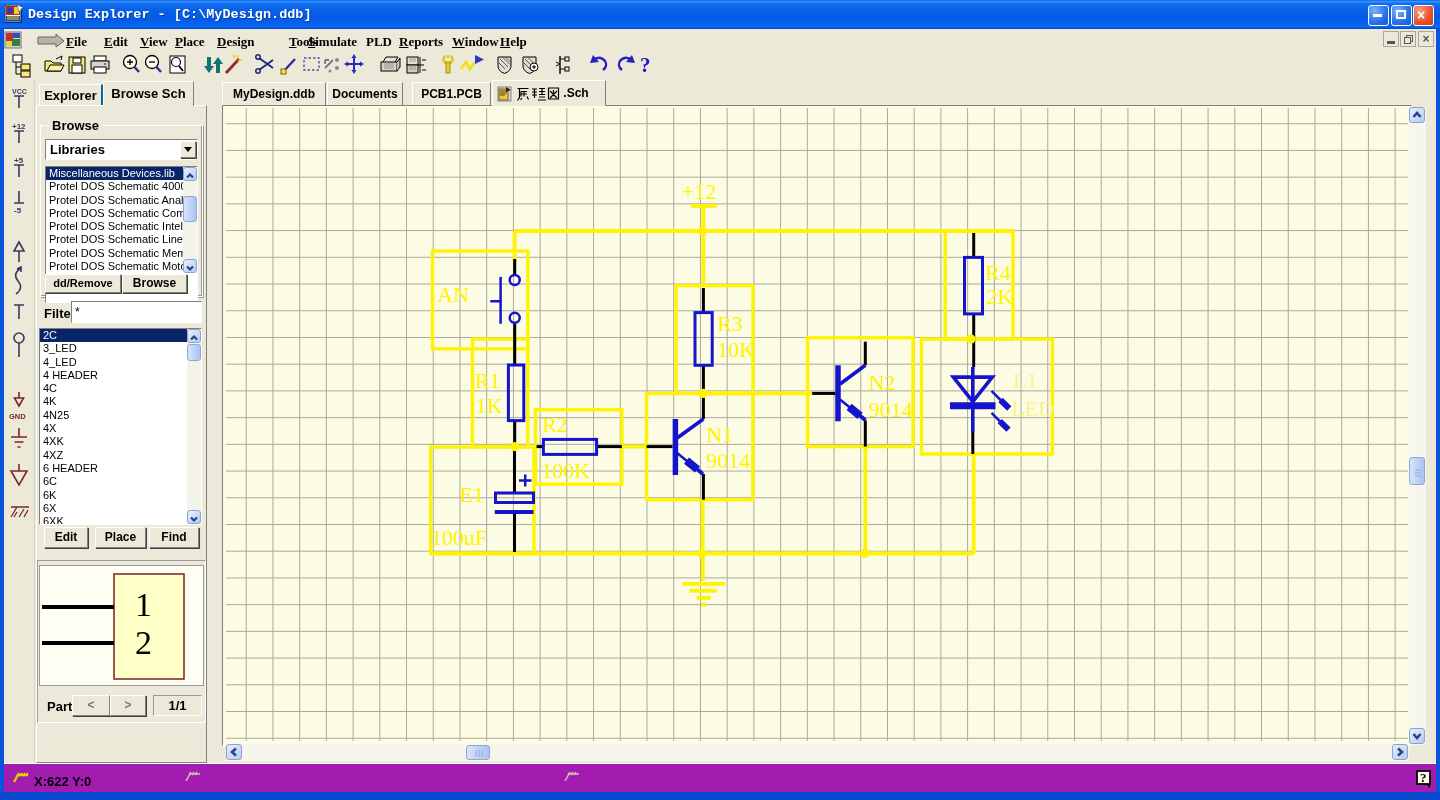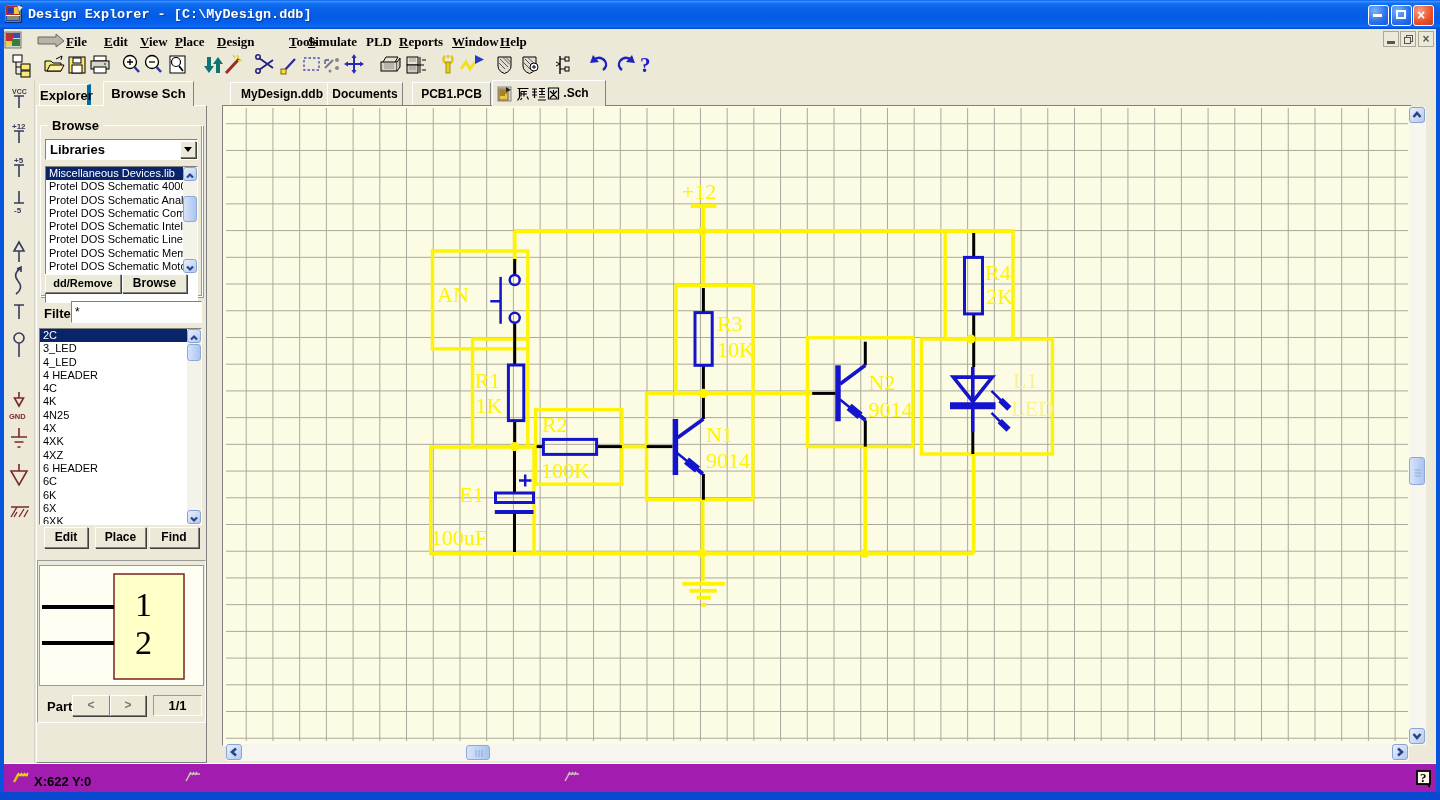--- a/index.html
+++ b/index.html
@@ -237,21 +237,21 @@
  <g stroke="#7a2828" stroke-width="1.6" fill="none">
   <path d="M15 313 v6 M10.5 319 h9 l-4.5 8 z"></path>
   <text x="5" y="340" font-size="7.5" font-weight="bold" font-family="Liberation Sans" fill="#7a2828" stroke="none">GND</text>
   <path d="M15 349 v9 M7 358 h16 M10.5 363 h9 M13.5 368 h3"></path>
   <path d="M15 385 v7 M7 392 h16 l-8 14 z"></path>
   <path d="M7 438 l6 -10 h12 M13 428 l-6 0 M15 438 l5 -8 M20 438 l4 -7 M10 438 l3 -5" stroke-width="1.3"></path>
  </g>
 </svg>
 
 <div class="abs" id="lpanel"></div>
-<div class="abs tab" style="left:39px;top:84px;width:52px;height:21px;line-height:21px;border-right:4px solid #0369a1;">Explorer</div>
+<div class="abs tab" style="left:39px;top:84px;width:64px;height:21px;line-height:21px;border-right:2px solid #0369a1;">Explorer</div>
 <div class="abs tab" style="left:103px;top:81px;width:91px;height:25px;line-height:24px;border-right:1px solid #808080;z-index:3;">Browse Sch</div>
 <div class="abs" style="left:36px;top:105px;width:171px;height:658px;background:#ece9d8;border-top:1px solid #fff;border-left:1px solid #fff;border-right:1px solid #808080;border-bottom:1px solid #808080;z-index:2;"></div>
 
 <div class="abs" style="left:40px;top:125px;width:163px;height:172px;border:1px solid #fff;box-shadow:-1px -1px 0 #999 inset, 1px 1px 0 #999;z-index:3;"></div>
 <div class="abs" style="left:48px;top:118px;background:#ece9d8;padding:0 4px;font:bold 13px 'Liberation Sans';z-index:4;">Browse</div>
 
 <div class="abs sunken" style="left:45px;top:139px;width:153px;height:21px;z-index:4;"></div>
 <div class="abs" style="left:50px;top:142px;font:bold 13px 'Liberation Sans';z-index:5;">Libraries</div>
 <div class="abs btn3d" style="left:180px;top:141px;width:16px;height:17px;z-index:5;"></div>
 <svg class="abs" style="left:184px;top:147px;z-index:6;" width="9" height="6">
@@ -322,21 +322,21 @@
   <text x="95" y="50" font-family="Liberation Serif" font-size="34" fill="#000">1</text>
   <text x="95" y="88" font-family="Liberation Serif" font-size="34" fill="#000">2</text>
  </svg>
 </div>
 <div class="abs" style="left:47px;top:699px;font:bold 13px 'Liberation Sans';z-index:4;">Part</div>
 <div class="abs btn3d" style="left:72px;top:695px;width:38px;height:21px;line-height:19px;color:#777;z-index:4;">&lt;</div>
 <div class="abs btn3d" style="left:110px;top:695px;width:36px;height:21px;line-height:19px;color:#777;z-index:4;">&gt;</div>
 <div class="abs" style="left:153px;top:695px;width:49px;height:21px;border:1px solid #999;border-bottom-color:#fff;border-right-color:#fff;font:bold 13px 'Liberation Sans';text-align:center;line-height:20px;z-index:4;">1/1</div>
 
 <div class="abs" id="docarea"></div>
-<div class="abs dtab" style="left:230px;top:82px;width:104px;height:24px;line-height:22px;">MyDesign.ddb</div>
+<div class="abs dtab" style="left:222px;top:82px;width:104px;height:24px;line-height:22px;">MyDesign.ddb</div>
 <div class="abs dtab" style="left:327px;top:82px;width:76px;height:24px;line-height:22px;">Documents</div>
 <div class="abs dtab" style="left:412px;top:82px;width:79px;height:24px;line-height:22px;">PCB1.PCB</div>
 <div class="abs dtab" style="left:492px;top:80px;width:114px;height:26px;line-height:24px;z-index:2;">
  <svg style="position:absolute;left:4px;top:5px;" width="16" height="16" viewBox="0 0 16 16">
   <rect x="1" y="1" width="13" height="14" fill="#d8d4c8" stroke="#888"></rect>
   <rect x="2" y="3" width="9" height="11" fill="#e8c840" stroke="#806020"></rect>
   <path d="M3 5h7M3 7h7M3 9h5" stroke="#604010" stroke-width="1"></path>
   <polygon points="9,1 14,4 9,6" fill="#222"></polygon>
  </svg>
  <svg style="position:absolute;left:23px;top:5px;" width="44" height="15" viewBox="0 0 44 15">

